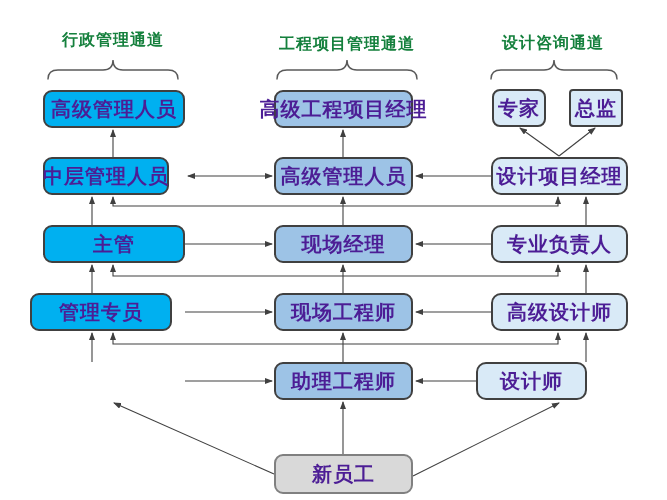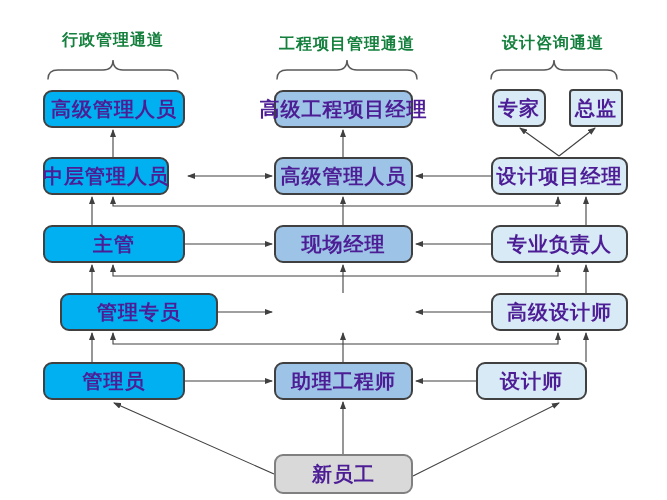--- a/index.html
+++ b/index.html
@@ -13,21 +13,21 @@
     font-size:16px;font-weight:bold;color:#15803d;letter-spacing:1px;white-space:nowrap;
   }
   .node{
     position:absolute;box-sizing:border-box;border-radius:9px;
     display:flex;align-items:center;justify-content:center;
     font-size:20px;font-weight:bold;color:#4c1d95;letter-spacing:1px;white-space:nowrap;
     border:2px solid #404040;
   }
   .admin{background:#00B0F0;}
   .eng{background:#9DC3E6;}
-  .design{background:#D9EAF7;}
+  .design{background:#D9EAF7;border-radius:10px;}
   .entry{background:#D9D9D9;border:2px solid #808080;}
 </style>
 </head>
 <body>
 
 <div class="stage">
 
   <svg class="layer" width="667" height="500" viewBox="0 0 667 500">
     <defs>
       <marker id="arw" viewBox="0 0 8 6" markerWidth="8" markerHeight="6" refX="7" refY="3" orient="auto" markerUnits="userSpaceOnUse">
@@ -88,26 +88,26 @@
     </g>
   </svg>
 
   <div class="hdr" style="left:113px;top:30px">行政管理通道</div>
   <div class="hdr" style="left:347px;top:34px">工程项目管理通道</div>
   <div class="hdr" style="left:553px;top:33px">设计咨询通道</div>
 
   <div class="node admin" style="left:43px;top:90px;width:142px;height:38px">高级管理人员</div>
   <div class="node admin" style="left:43px;top:157px;width:126px;height:38px">中层管理人员</div>
   <div class="node admin" style="left:43px;top:225px;width:142px;height:38px">主管</div>
-  <div class="node admin" style="left:60px;top:293px;width:158px;height:38px">管理专员</div>
-  <div class="node admin" style="left:43px;top:362px;width:142px;height:38px">管理员</div>
+  <div class="node admin" style="left:30px;top:293px;width:142px;height:38px">管理专员</div>
 
   <div class="node eng" style="left:274px;top:90px;width:139px;height:38px">高级工程项目经理</div>
   <div class="node eng" style="left:274px;top:157px;width:139px;height:38px">高级管理人员</div>
   <div class="node eng" style="left:274px;top:225px;width:139px;height:38px">现场经理</div>
+  <div class="node eng" style="left:274px;top:293px;width:139px;height:38px">现场工程师</div>
   <div class="node eng" style="left:274px;top:362px;width:139px;height:38px">助理工程师</div>
 
   <div class="node design" style="left:492px;top:89px;width:54px;height:38px;border-radius:8px">专家</div>
   <div class="node design" style="left:569px;top:89px;width:54px;height:38px;border-radius:4px">总监</div>
   <div class="node design" style="left:491px;top:157px;width:137px;height:38px">设计项目经理</div>
   <div class="node design" style="left:491px;top:225px;width:137px;height:38px">专业负责人</div>
   <div class="node design" style="left:491px;top:293px;width:137px;height:38px">高级设计师</div>
   <div class="node design" style="left:476px;top:362px;width:111px;height:38px">设计师</div>
 
   <div class="node entry" style="left:274px;top:454px;width:139px;height:40px">新员工</div>

